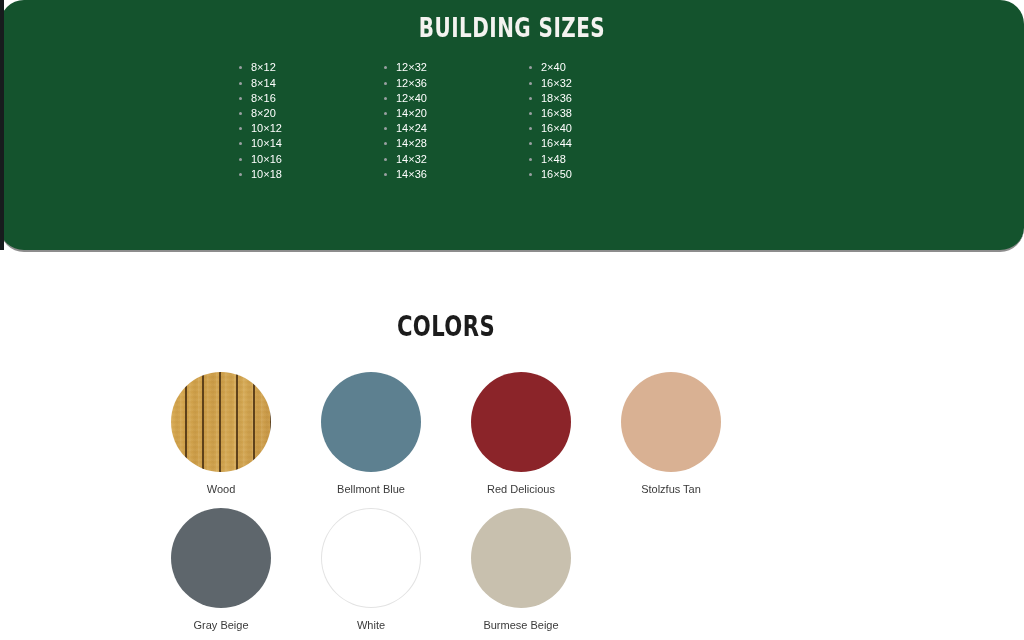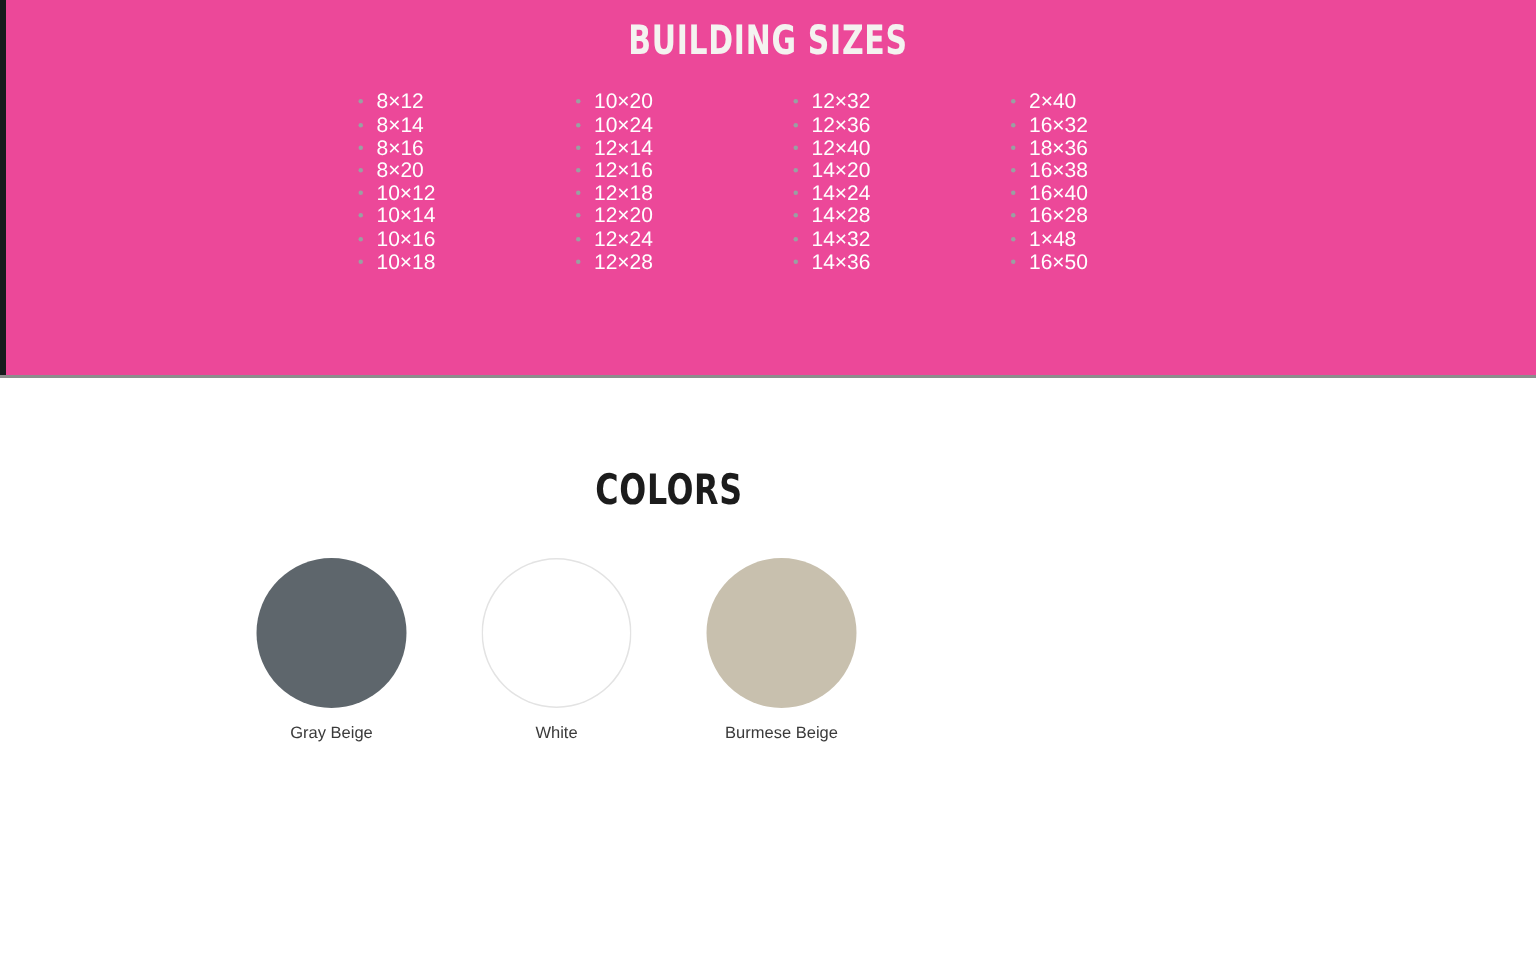--- a/index.html
+++ b/index.html
@@ -54,21 +54,21 @@
     box-sizing: border-box;
   }
   .sizes-col ul {
     list-style: none;
     margin: 0;
     padding: 0;
   }
   .sizes-col li {
     position: relative;
     color: #ffffff;
-    font-size: 14px;
+    font-size: 11px;
     line-height: 15.2px;
     padding-left: 17px;
     white-space: nowrap;
   }
   .sizes-col li::before {
     content: "";
     position: absolute;
     left: 5px;
     top: 6px;
     width: 3px;
@@ -150,50 +150,38 @@
   .swatch-label {
     margin-top: 10px;
     font-size: 11px;
     color: #3a3a3a;
     line-height: 14px;
   }
 </style>
 </head>
 <body>
 
-<section class="sizes-section" style="background: #ec4899;">
+<section class="sizes-section" style="background: #14532d; border-radius: 24px;">
   <h2 class="sizes-title">BUILDING SIZES</h2>
 
   <div class="sizes-columns">
 
     <div class="sizes-col">
       <ul>
         <li>8×12</li>
         <li>8×14</li>
         <li>8×16</li>
         <li>8×20</li>
         <li>10×12</li>
         <li>10×14</li>
         <li>10×16</li>
         <li>10×18</li>
       </ul>
     </div>
 
-    <div class="sizes-col">
-      <ul>
-        <li>10×20</li>
-        <li>10×24</li>
-        <li>12×14</li>
-        <li>12×16</li>
-        <li>12×18</li>
-        <li>12×20</li>
-        <li>12×24</li>
-        <li>12×28</li>
-      </ul>
-    </div>
 
     <div class="sizes-col">
       <ul>
         <li>12×32</li>
         <li>12×36</li>
         <li>12×40</li>
         <li>14×20</li>
         <li>14×24</li>
         <li>14×28</li>
         <li>14×32</li>
@@ -201,34 +189,65 @@
       </ul>
     </div>
 
     <div class="sizes-col">
       <ul>
         <li>2×40</li>
         <li>16×32</li>
         <li>18×36</li>
         <li>16×38</li>
         <li>16×40</li>
-        <li>16×28</li>
+        <li>16×44</li>
         <li>1×48</li>
         <li>16×50</li>
       </ul>
     </div>
 
   </div>
 </section>
 
 <section class="colors-section" style="background: rgb(255, 255, 255);">
   <h2 class="colors-title">COLORS</h2>
 
   <div class="swatch-grid">
 
+    <div class="swatch-row">
+
+      <div class="swatch-cell">
+        <div class="swatch-circle-wrap">
+          <div class="swatch-circle swatch-wood" style="background-color: rgb(212, 163, 73);"></div>
+        </div>
+        <div class="swatch-label">Wood</div>
+      </div>
+
+      <div class="swatch-cell">
+        <div class="swatch-circle-wrap">
+          <div class="swatch-circle" style="background: rgb(93, 128, 144);"></div>
+        </div>
+        <div class="swatch-label">Bellmont Blue</div>
+      </div>
+
+      <div class="swatch-cell">
+        <div class="swatch-circle-wrap">
+          <div class="swatch-circle" style="background: rgb(139, 36, 41);"></div>
+        </div>
+        <div class="swatch-label">Red Delicious</div>
+      </div>
+
+      <div class="swatch-cell">
+        <div class="swatch-circle-wrap">
+          <div class="swatch-circle" style="background: rgb(217, 177, 147);"></div>
+        </div>
+        <div class="swatch-label">Stolzfus Tan</div>
+      </div>
+
+    </div>
 
     <div class="swatch-row">
 
       <div class="swatch-cell">
         <div class="swatch-circle-wrap">
           <div class="swatch-circle" style="background: rgb(94, 102, 108);"></div>
         </div>
         <div class="swatch-label">Gray Beige</div>
       </div>
 

